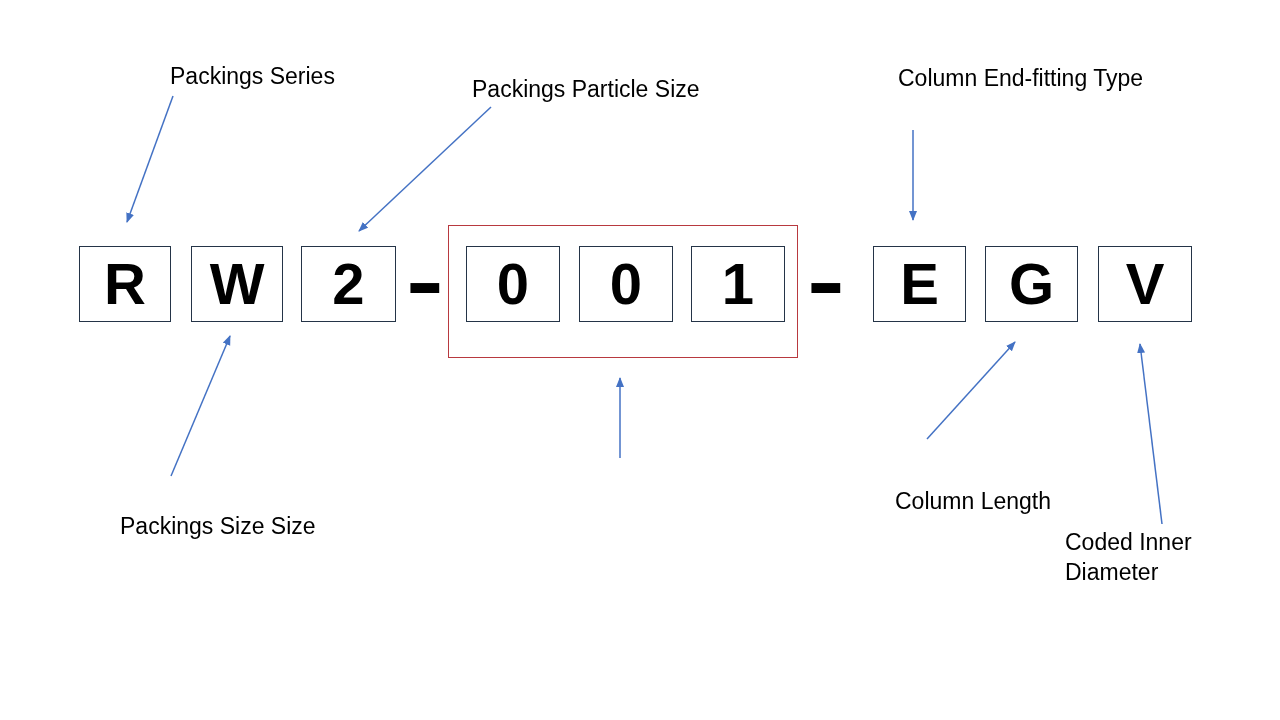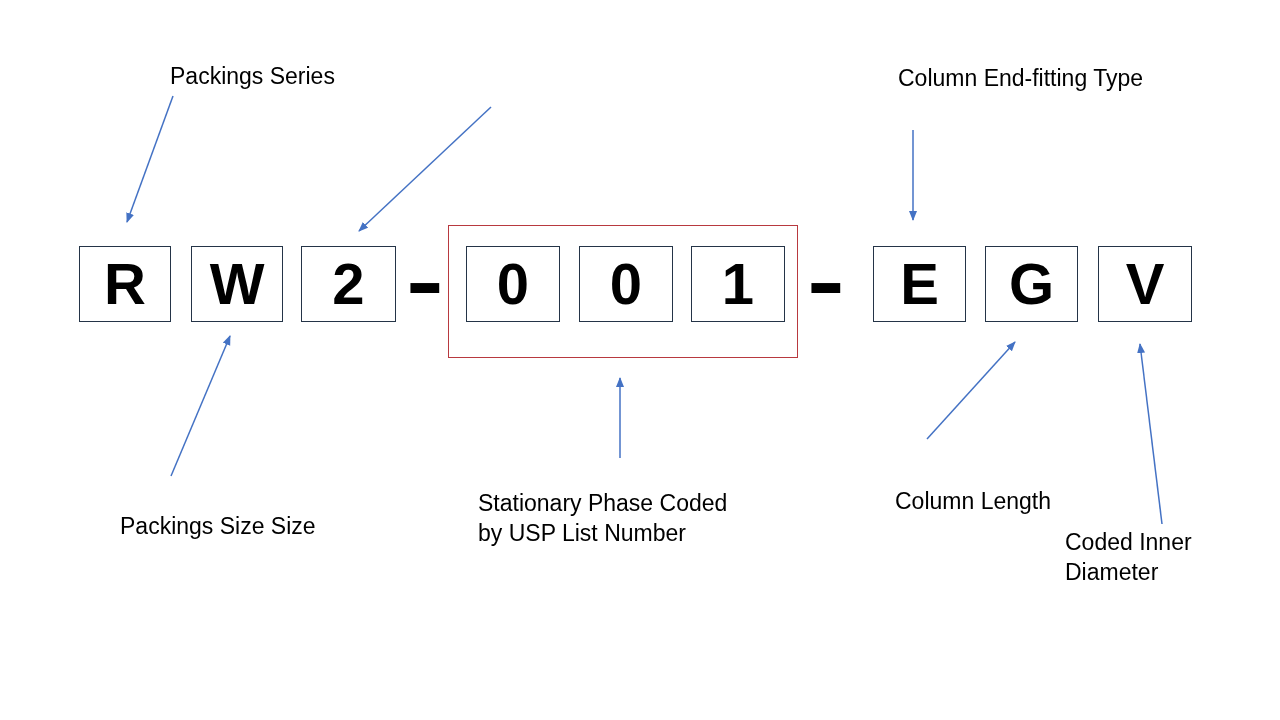--- a/index.html
+++ b/index.html
@@ -75,26 +75,26 @@
     pointer-events: none;
   }
 </style>
 </head>
 <body>
 
 <div id="canvas">
 
   <div class="label" style="left:170px; top:61px; width:230px;">Packings Series</div>
 
+  <div class="label" style="left:472px; top:74px; width:310px;">Packings Particle Size</div>
 
   <div class="label" style="left:898px; top:63px; width:250px;">Column End-fitting Type</div>
 
   <div class="label" style="left:120px; top:511px; width:200px;">Packings Size Size</div>
 
-  <div class="label" style="left:478px; top:488px; width:250px;">Stationary Phase Coded by USP List Number</div>
 
   <div class="label" style="left:895px; top:486px; width:230px;">Column Length</div>
 
   <div class="label" style="left:1065px; top:527px; width:190px;">Coded Inner Diameter</div>
 
   <div class="highlight-box"></div>
 
   <div class="char-box" style="left:79px;  top:246px;">R</div>
   <div class="char-box" style="left:191px; top:246px;">W</div>
   <div class="char-box" style="left:301px; top:246px; width:95px;">2</div>

